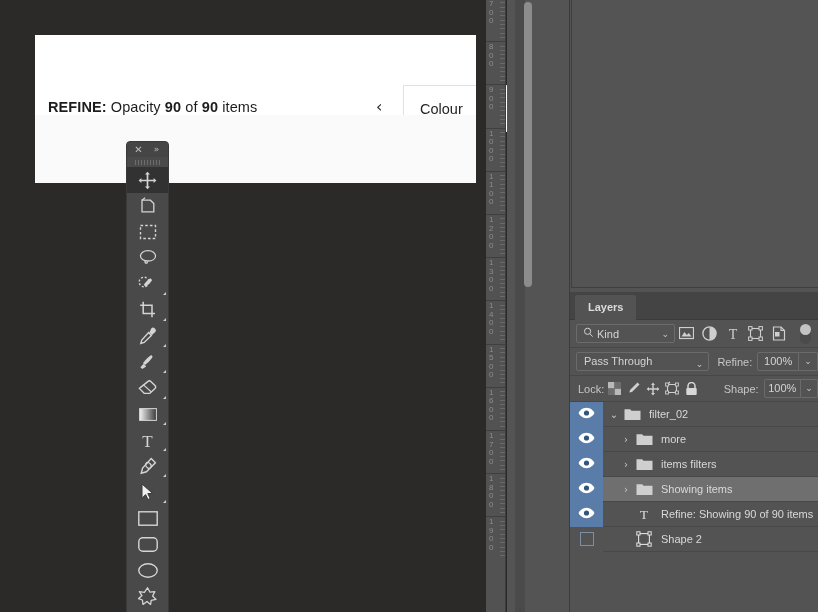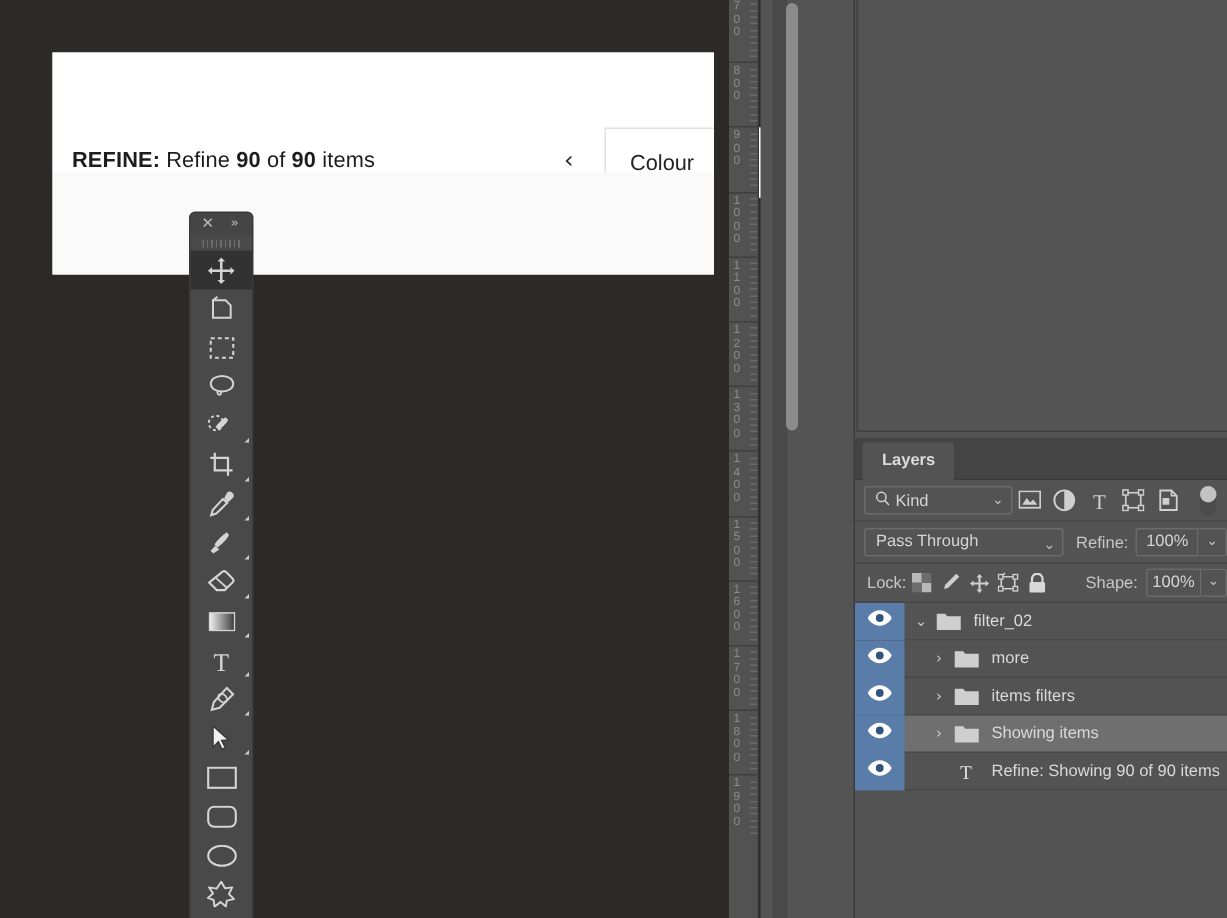--- a/index.html
+++ b/index.html
@@ -359,21 +359,21 @@
 </style>
 </head>
 <body>
 
 <div id="root">
 
   <div id="artboard">
 
     <div id="refine-bar">
       <div id="refine-text">
-        <span class="bold">REFINE:</span><span> Refine </span><span class="bold">90</span><span> of </span><span class="bold">90</span><span> items</span>
+        <span class="bold">REFINE:</span><span> Opacity </span><span class="bold">90</span><span> of </span><span class="bold">90</span><span> items</span>
       </div>
 
       <div id="prev-chevron">‹</div>
 
       <div id="colour-box">
         <div id="colour-label">Colour</div>
       </div>
     </div>
 
     <div id="artboard-lower"></div>
@@ -895,16 +895,33 @@
             </div>
             <div class="layer-indent" style="width: 16px;"></div>
             <div class="disclosure"></div>
             <div class="layer-thumb">
               <svg width="14" height="14" viewBox="0 0 14 14">
                 <text x="7" y="12" font-family="Liberation Serif, serif" font-size="13" fill="#e2e2e2" text-anchor="middle">T</text>
               </svg>
             </div>
             <div class="layer-name">Refine: Showing 90 of 90 items</div>
           </div>
+          <div class="layer-row">
+            <div class="eye-cell off">
+              <span class="eye-box-off"></span>
+            </div>
+            <div class="layer-indent" style="width: 16px;"></div>
+            <div class="disclosure"></div>
+            <div class="layer-thumb">
+              <svg width="16" height="16" viewBox="0 0 16 16">
+                <rect x="2.6" y="2.6" width="10.8" height="10.8" fill="none" stroke="#e2e2e2" stroke-width="1.1"></rect>
+                <rect x="0.8" y="0.8" width="3.2" height="3.2" fill="#535353" stroke="#e2e2e2" stroke-width="1"></rect>
+                <rect x="12" y="0.8" width="3.2" height="3.2" fill="#535353" stroke="#e2e2e2" stroke-width="1"></rect>
+                <rect x="0.8" y="12" width="3.2" height="3.2" fill="#535353" stroke="#e2e2e2" stroke-width="1"></rect>
+                <rect x="12" y="12" width="3.2" height="3.2" fill="#535353" stroke="#e2e2e2" stroke-width="1"></rect>
+              </svg>
+            </div>
+            <div class="layer-name">Shape 2</div>
+          </div>
         </div>
     </div>
   </div>
 </div>
 
 </body></html>

